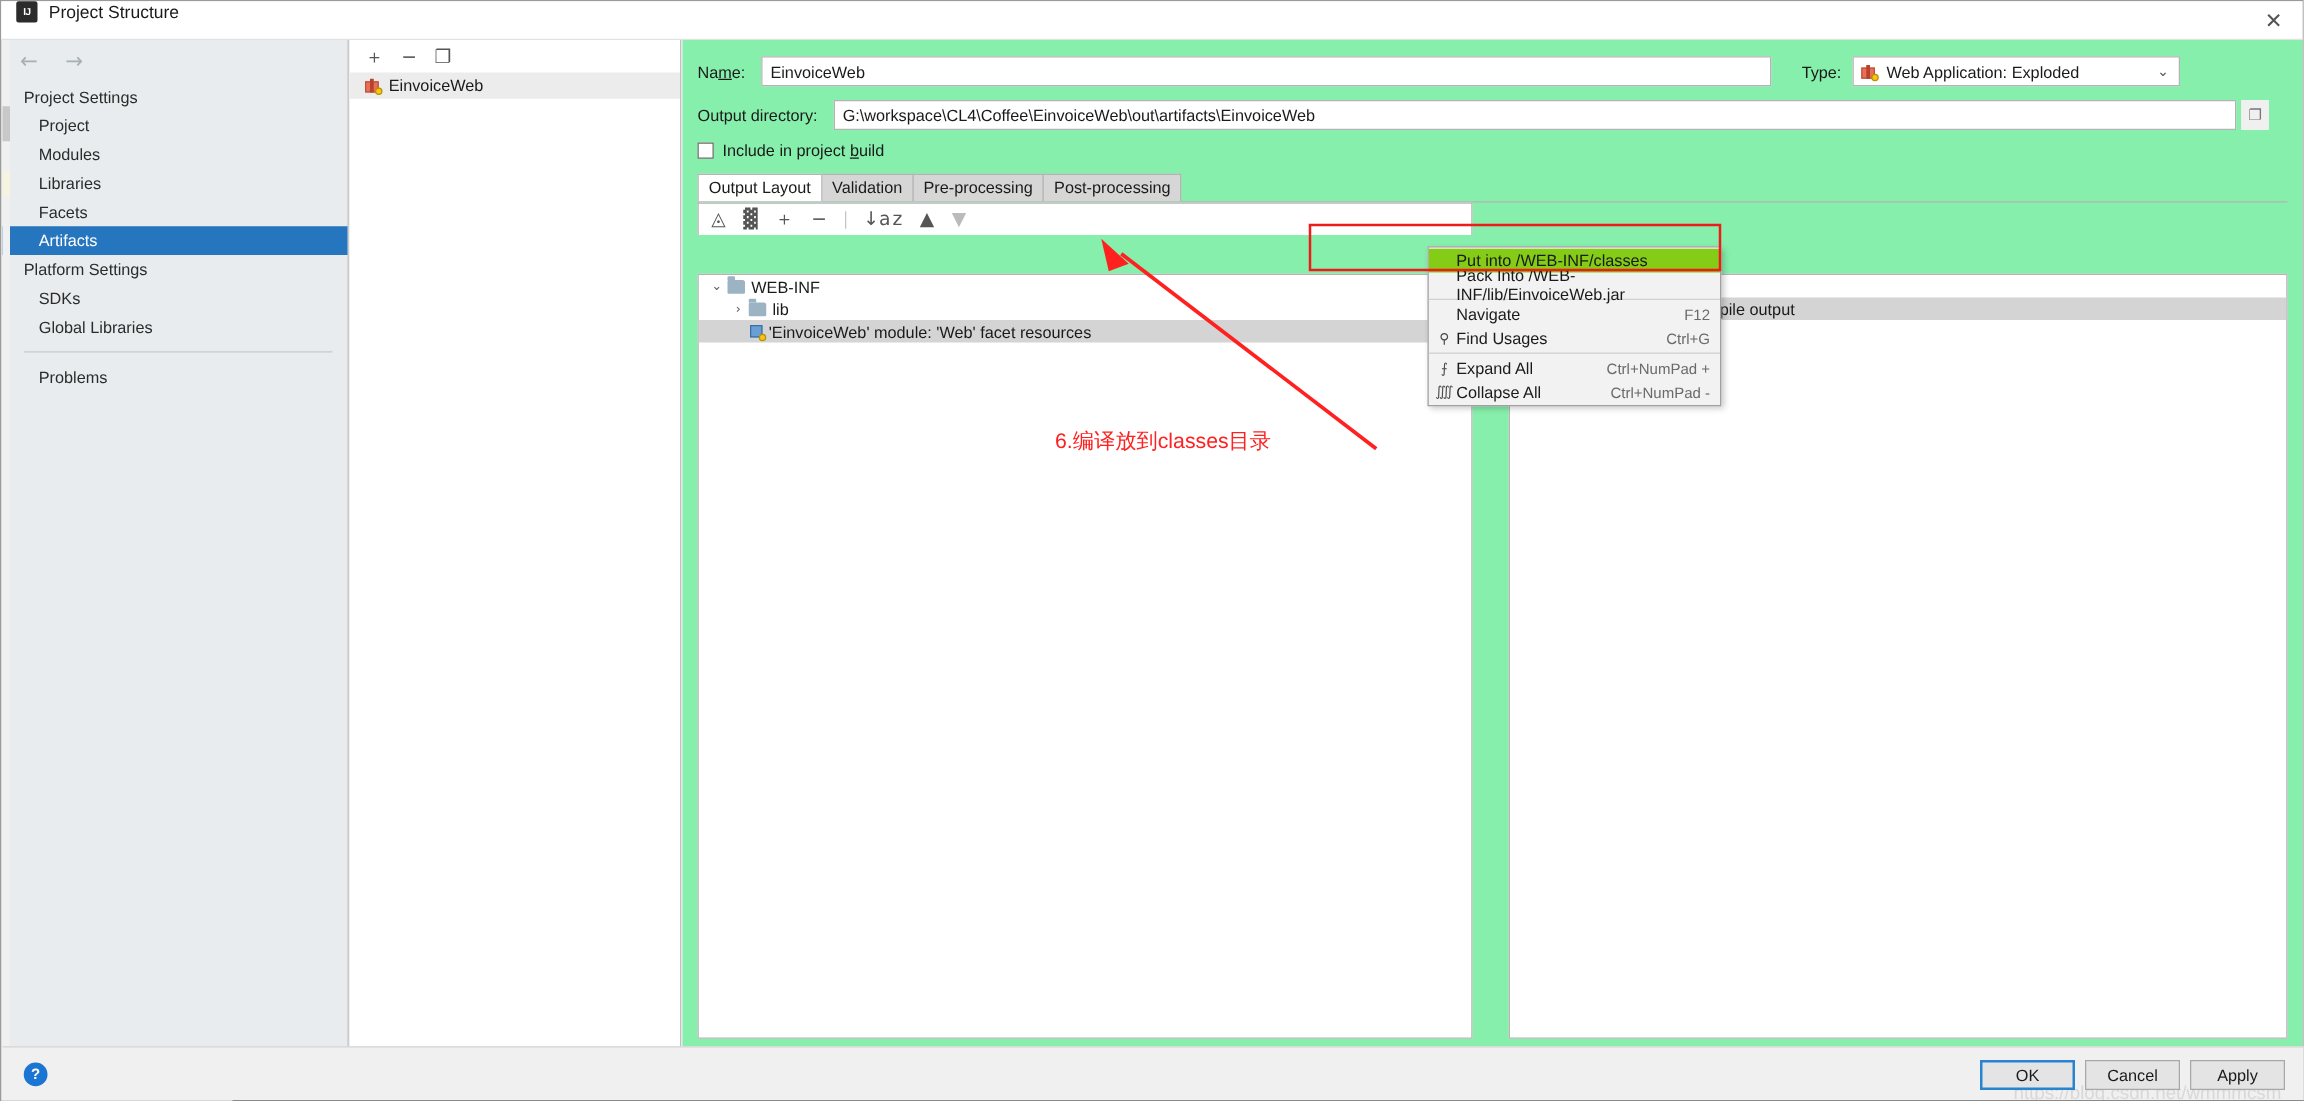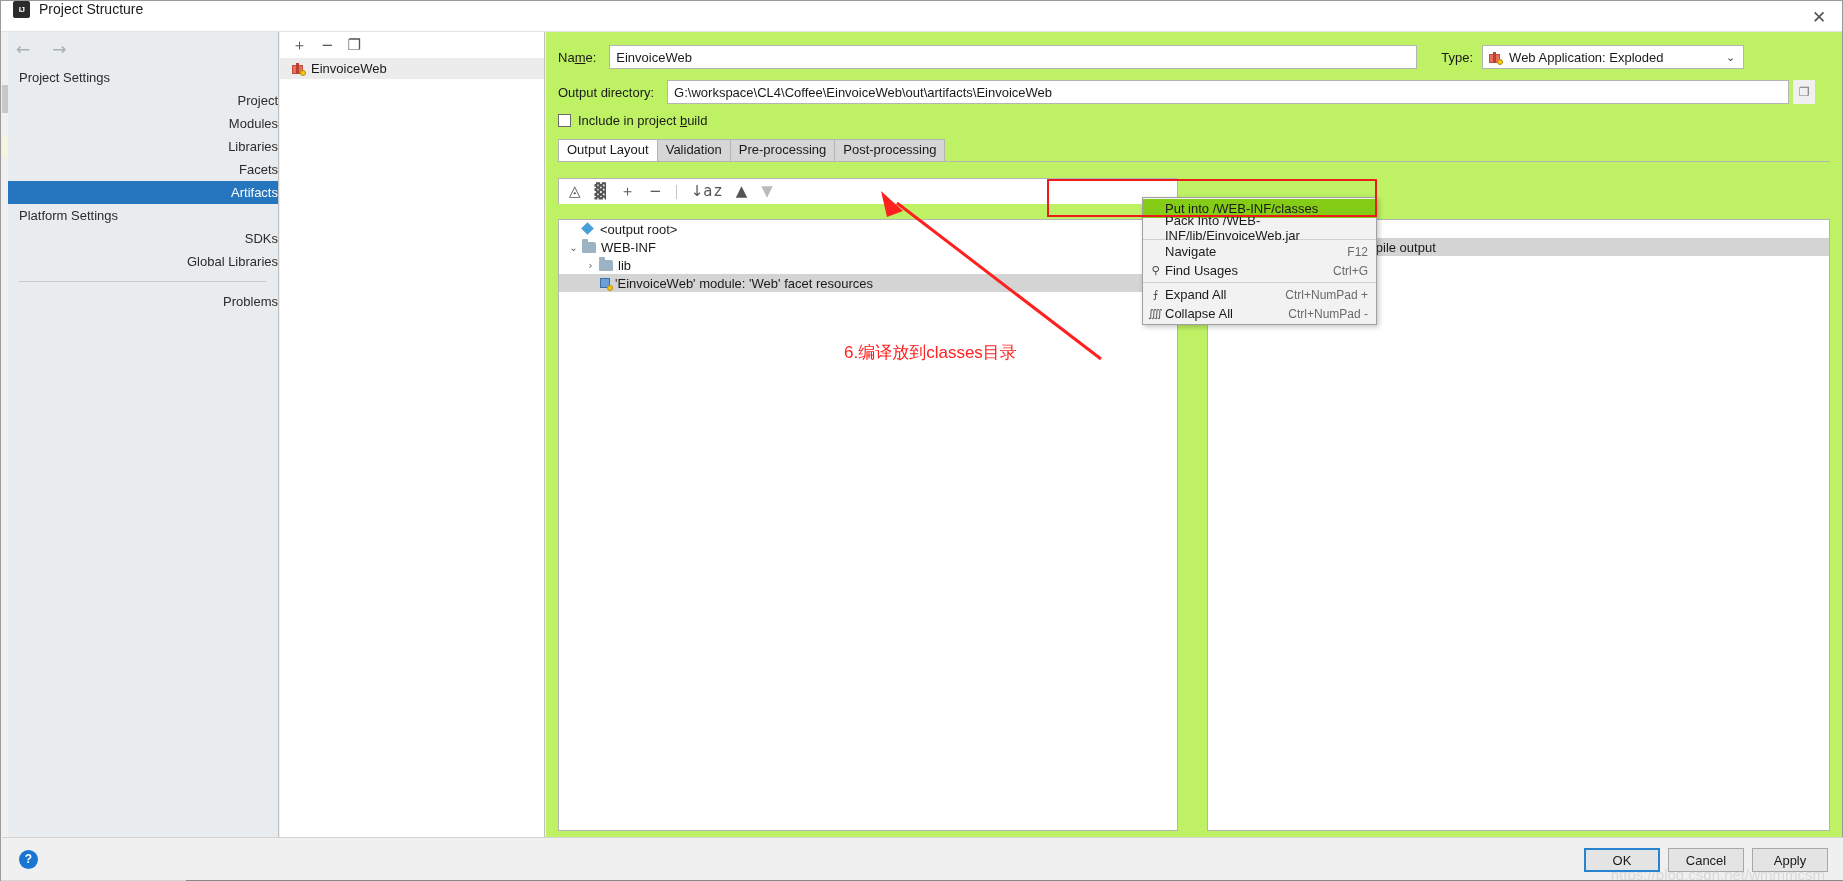--- a/index.html
+++ b/index.html
@@ -69,21 +69,21 @@
     font-size: 17px; color: #a8b0b4; font-family: "DejaVu Sans", sans-serif;
     line-height: 1;
   }
   .side-group {
     padding: 0 0 0 17px;
     font-weight: normal; font-size: 13px; color: #2b2b2b;
     height: 23px; line-height: 23px;
   }
   .side-item {
     padding-left: 29px; height: 23px; line-height: 23px;
-    font-size: 13px; color: #2b2b2b; text-align: right;
+    font-size: 13px; color: #2b2b2b;
   }
   .side-item.sel {
     background: #2675bf; color: #ffffff;
   }
   .side-sep {
     margin: 8px 12px 8px 17px;
     border-top: 1px solid #c4cace;
   }
   .side-edge {
     position: absolute; left: 0; top: 0;
@@ -134,21 +134,21 @@
   .artifact-icon .dot {
     position: absolute; right: -1px; bottom: -1px;
     width: 6px; height: 6px; border-radius: 50%;
     background: #f5c518; border: 1px solid #b89000;
   }
 
   
   .detail {
     position: absolute; left: 545px; top: 31px;
     width: 1296px; height: 805px;
-    background: #bef264;
+    background: #86efac;
   }
   .row-name {
     display: flex; align-items: center;
     height: 24px; margin: 13px 0 0 12px;
   }
   .lbl { font-size: 13px; color: #1a1a1a; }
   .mn { text-decoration: underline; }
   .inp {
     background: #ffffff; border: 1px solid #b4b4b4;
     height: 24px; line-height: 22px;
@@ -186,21 +186,21 @@
     display: flex; align-items: center;
     margin: 9px 0 0 12px; gap: 7px;
   }
   .chkbox {
     width: 13px; height: 13px; flex: none;
     border: 1px solid #6a6a6a; background: #ffffff;
   }
 
   
   .tabs {
-    display: flex; margin: 11px 0 16px 12px;
+    display: flex; margin: 11px 0 0 12px;
     border-bottom: 1px solid #b4b4b4;
     width: 1272px;
   }
   .tab {
     height: 22px; line-height: 20px;
     padding: 0 8px; font-size: 13px;
     background: #d6d6d6; border: 1px solid #b4b4b4;
     border-bottom: none; margin-right: -1px;
     color: #1a1a1a;
   }
@@ -485,25 +485,20 @@
       <span class="tb-glyph">▓</span>
       <span class="tb-glyph">＋</span>
       <span class="tb-glyph">−</span>
       <span class="tt-sep"></span>
       <span class="tb-glyph">↓a z</span>
       <span class="tb-glyph">▲</span>
       <span class="tb-glyph tt-dim">▼</span>
     </div>
 
     <div class="layout-tree">
-      <div class="tnode" style="padding-left:6px;">
-        <span class="twist"></span>
-        <span class="root-ic"></span>
-        <span>&lt;output root&gt;</span>
-      </div>
       <div class="tnode" style="padding-left:6px;">
         <span class="twist">⌄</span>
         <span class="folder-ic"></span>
         <span>WEB-INF</span>
       </div>
       <div class="tnode" style="padding-left:23px;">
         <span class="twist">›</span>
         <span class="folder-ic"></span>
         <span>lib</span>
       </div>

